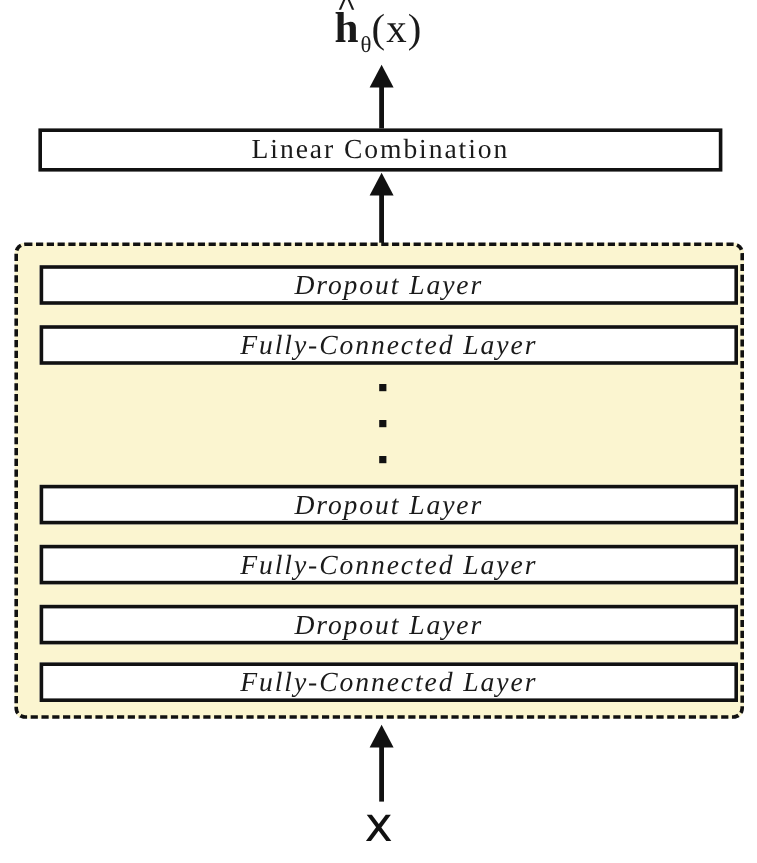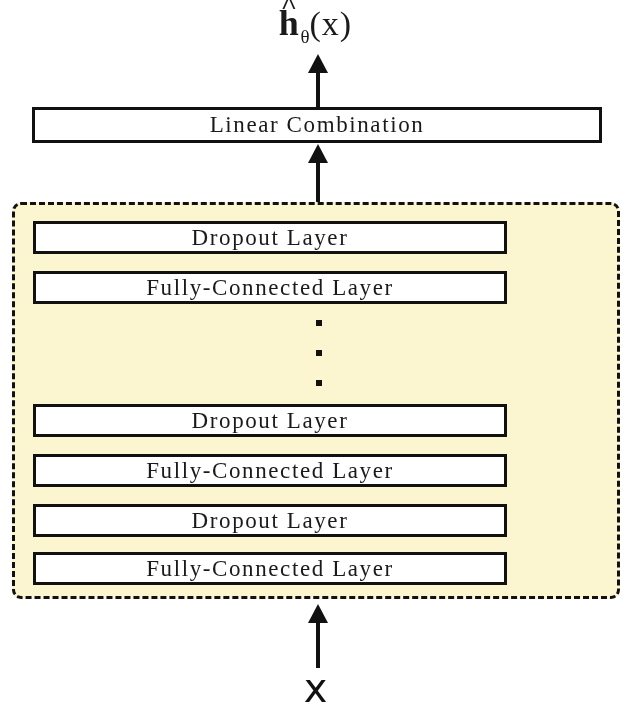--- a/index.html
+++ b/index.html
@@ -90,22 +90,23 @@
     width: 608px;
     height: 397px;
     box-sizing: border-box;
     background: #fbf5d0;
     border: 3px dashed #111111;
     border-radius: 9px;
   }
 
   .layer-box {
     left: 33px;
-    width: 474px;
+    width: 582px;
     height: 33px;
+    font-style: italic;
   }
   .lb0 { top: 221px; }
   .lb1 { top: 271px; }
   .lb2 { top: 404px; }
   .lb3 { top: 454px; }
   .lb4 { top: 504px; }
   .lb5 { top: 552px; }
 
   
   #layer-ellipsis {

